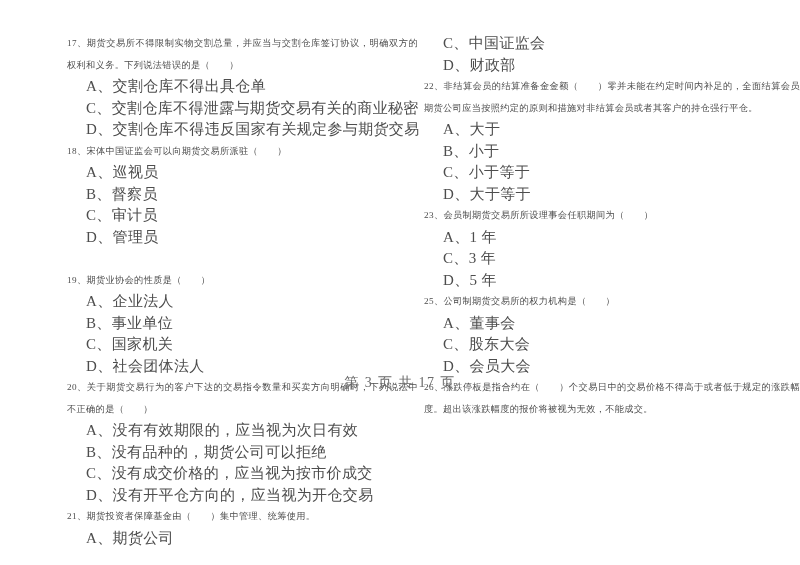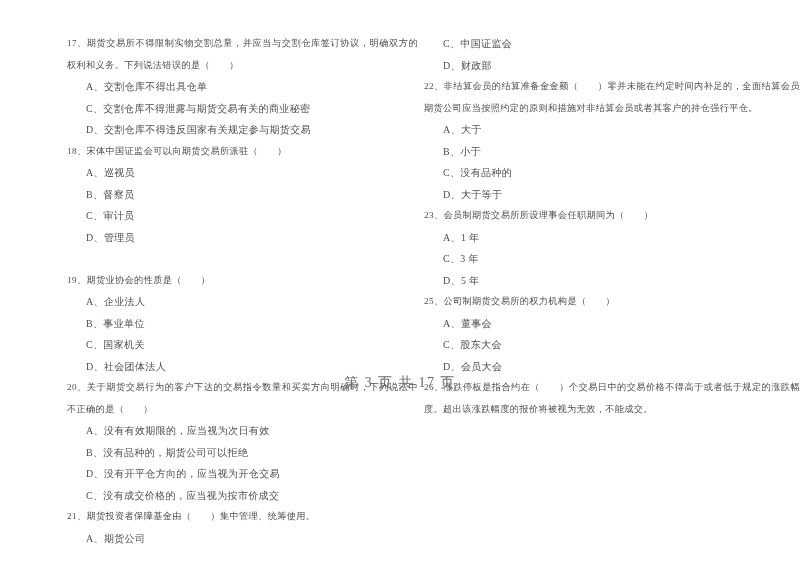--- a/index.html
+++ b/index.html
@@ -45,21 +45,21 @@
   .q-stem {
     font-size: 9.2px;
     line-height: 21.5px;
     text-align: justify;
     text-justify: inter-ideograph;
     letter-spacing: 0.35px;
     margin: 0;
     color: #4d4d4d;
   }
   .q-opt {
-    font-size: 10px;
+    font-size: 15px;
     line-height: 21.5px;
     letter-spacing: 0.35px;
     margin: 0;
     padding-left: 19px;
     color: #4d4d4d;
     white-space: nowrap;
   }
   .spacer-line {
     height: 21.5px;
   }
@@ -105,22 +105,22 @@
         <p class="q-opt">A、企业法人</p>
         <p class="q-opt">B、事业单位</p>
         <p class="q-opt">C、国家机关</p>
         <p class="q-opt">D、社会团体法人</p>
       </div>
 
       <div class="q">
         <p class="q-stem">20、关于期货交易行为的客户下达的交易指令数量和买卖方向明确时，下列说法中不正确的是（　　）</p>
         <p class="q-opt">A、没有有效期限的，应当视为次日有效</p>
         <p class="q-opt">B、没有品种的，期货公司可以拒绝</p>
+        <p class="q-opt">C、没有成交价格的，应当视为按市价成交</p>
         <p class="q-opt">D、没有开平仓方向的，应当视为开仓交易</p>
-        <p class="q-opt">C、没有成交价格的，应当视为按市价成交</p>
       </div>
 
       <div class="q">
         <p class="q-stem">21、期货投资者保障基金由（　　）集中管理、统筹使用。</p>
         <p class="q-opt">A、期货公司</p>
 
       </div>
 
     </div>
 
@@ -128,21 +128,21 @@
 
       <div class="q">
         <p class="q-opt">C、中国证监会</p>
         <p class="q-opt">D、财政部</p>
       </div>
 
       <div class="q">
         <p class="q-stem">22、非结算会员的结算准备金金额（　　）零并未能在约定时间内补足的，全面结算会员期货公司应当按照约定的原则和措施对非结算会员或者其客户的持仓强行平仓。</p>
         <p class="q-opt">A、大于</p>
         <p class="q-opt">B、小于</p>
-        <p class="q-opt">C、没有品种的</p>
+        <p class="q-opt">C、小于等于</p>
         <p class="q-opt">D、大于等于</p>
       </div>
 
       <div class="q">
         <p class="q-stem">23、会员制期货交易所所设理事会任职期间为（　　）</p>
         <p class="q-opt">A、1 年</p>
         <p class="q-opt">C、3 年</p>
         <p class="q-opt">D、5 年</p>
       </div>
 

